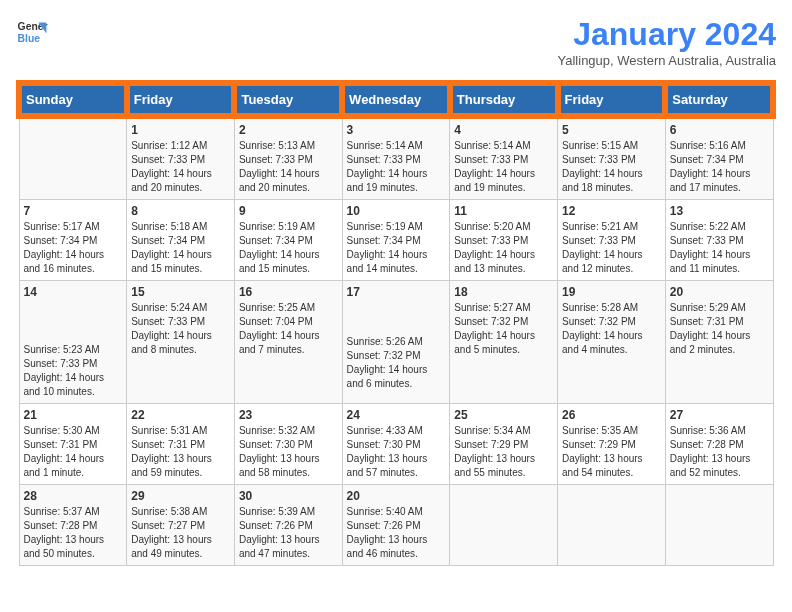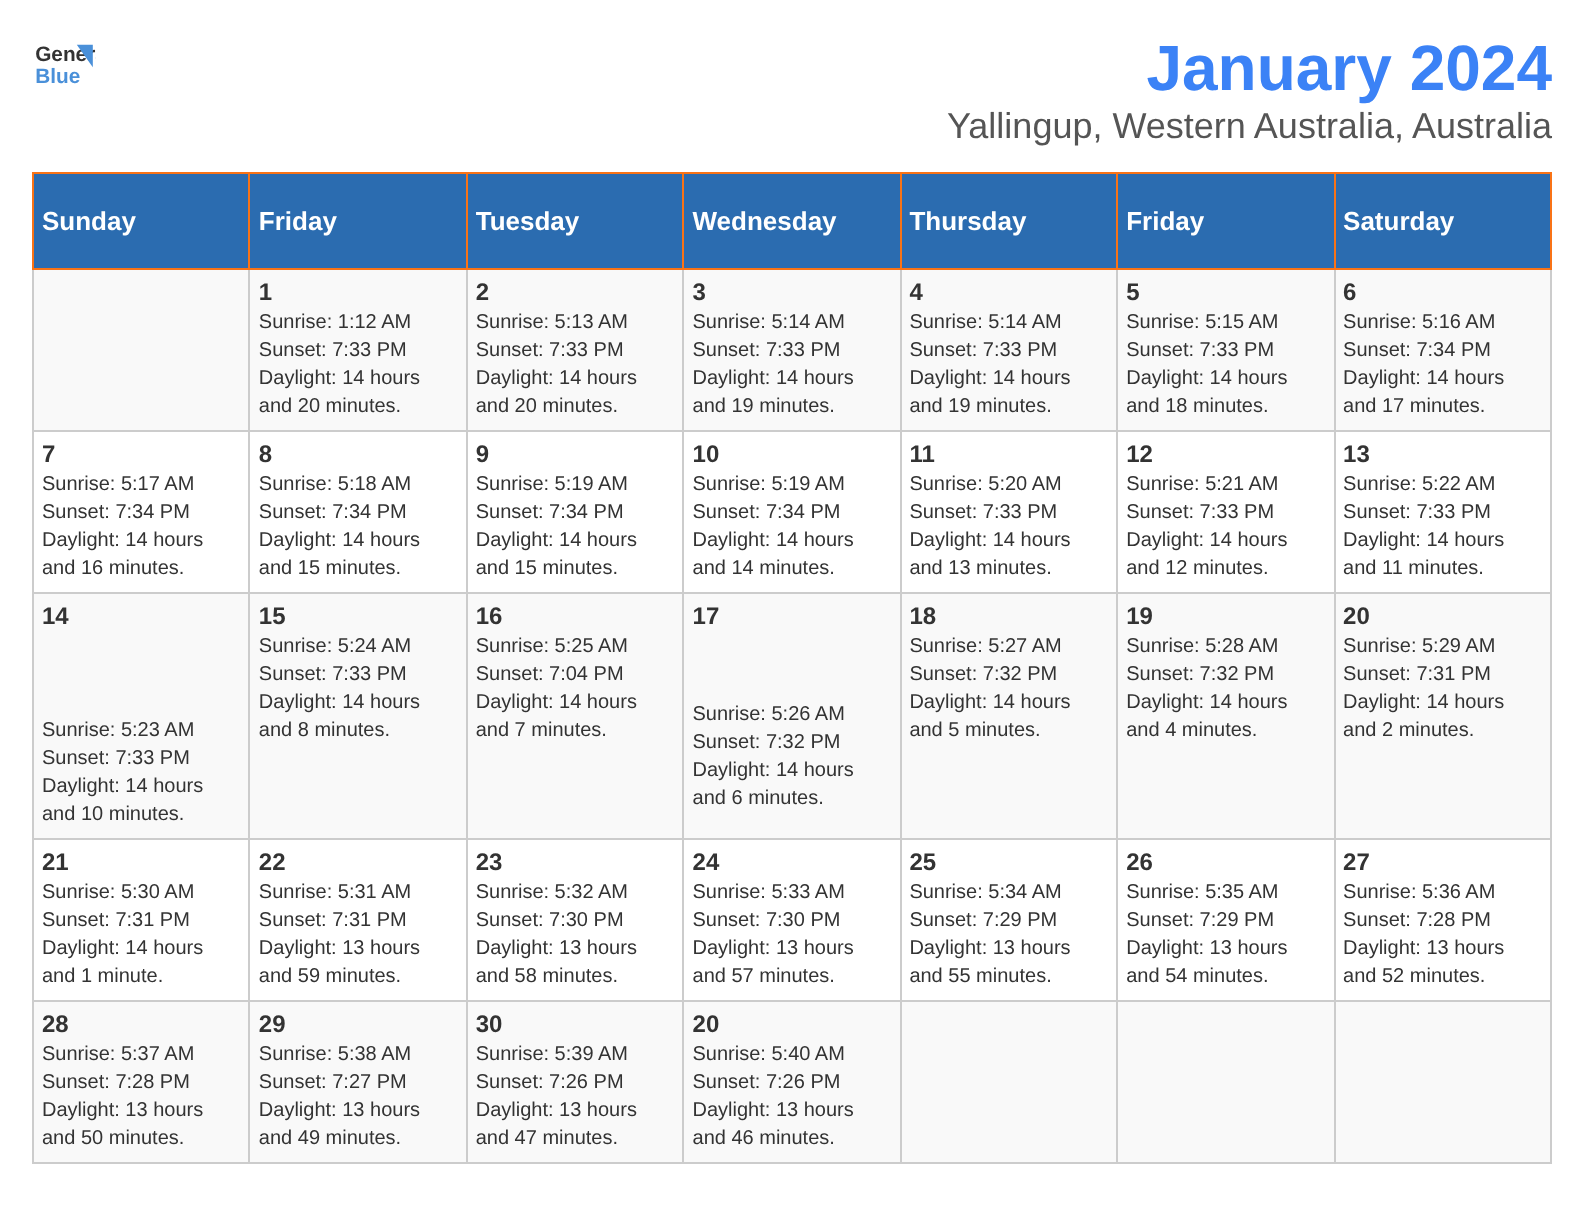--- a/index.html
+++ b/index.html
@@ -27,36 +27,36 @@
     }
     .title-area {
       text-align: right;
     }
     .main-title {
       font-size: 32px;
       font-weight: bold;
       color: #3b82f6;
     }
     .subtitle {
-      font-size: 18px;
+      font-size: 13px;
       color: #555;
     }
     table {
       width: 100%;
       border-collapse: collapse;
       font-size: 11px;
     }
     thead tr th {
       background-color: #2b6cb0;
       color: #fff;
-      padding: 16px 4px;
+      padding: 6px 4px;
       text-align: left;
       font-size: 13px;
       font-weight: bold;
-      border: 1px solid #f97316;
+      border: 6px solid #f97316;
     }
     tbody tr td {
       border: 1px solid #ccc;
       padding: 4px 4px;
       vertical-align: top;
       color: #333;
       min-height: 70px;
       background: #fff;
     }
     tbody tr:nth-child(odd) td {
@@ -268,21 +268,21 @@
         </td>
         <td>
           <span class="day-num">23</span>
           <div class="day-info" style="white-space: pre-line;">Sunrise: 5:32 AM
 Sunset: 7:30 PM
 Daylight: 13 hours
 and 58 minutes.</div>
         </td>
         <td>
           <span class="day-num">24</span>
-          <div class="day-info" style="white-space: pre-line;">Sunrise: 5:33 AM
+          <div class="day-info" style="white-space: pre-line;">Sunrise: 4:33 AM
 Sunset: 7:30 PM
 Daylight: 13 hours
 and 57 minutes.</div>
         </td>
         <td>
           <span class="day-num">25</span>
           <div class="day-info" style="white-space: pre-line;">Sunrise: 5:34 AM
 Sunset: 7:29 PM
 Daylight: 13 hours
 and 55 minutes.</div>

